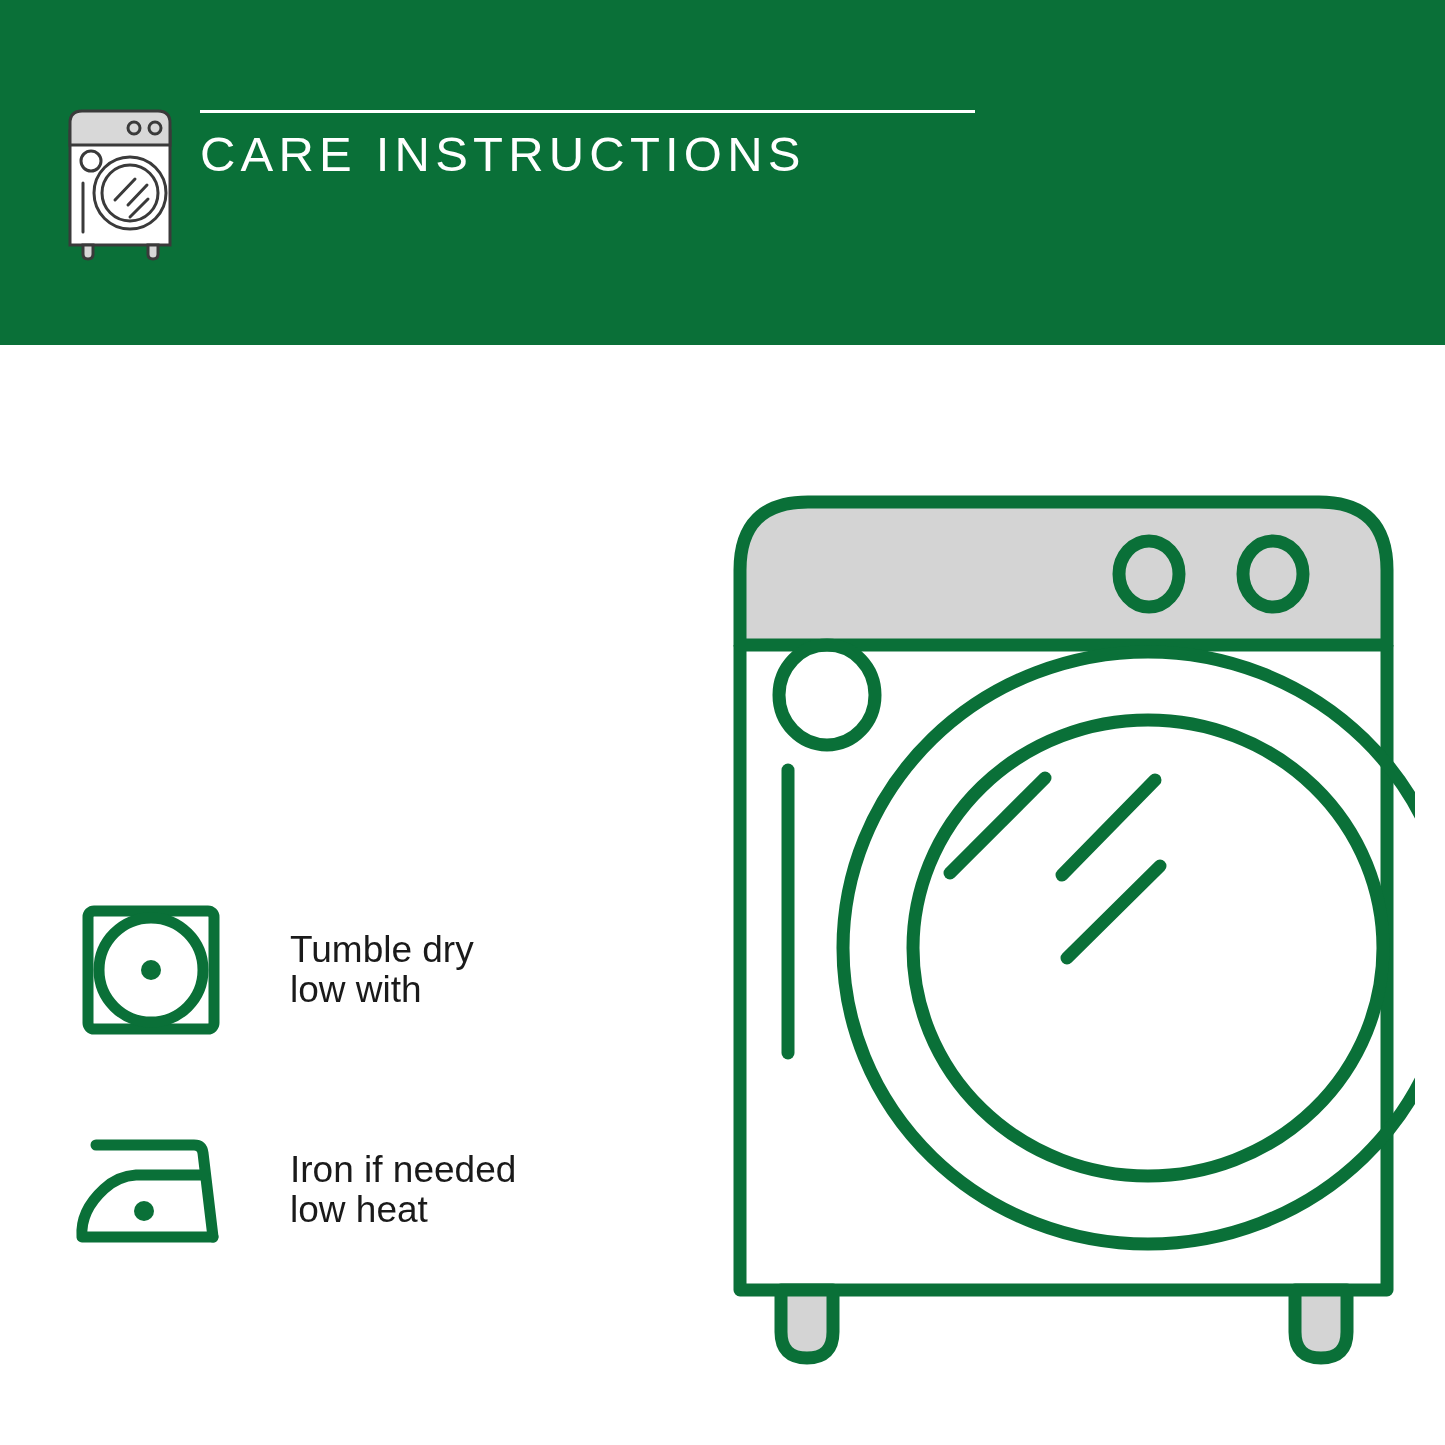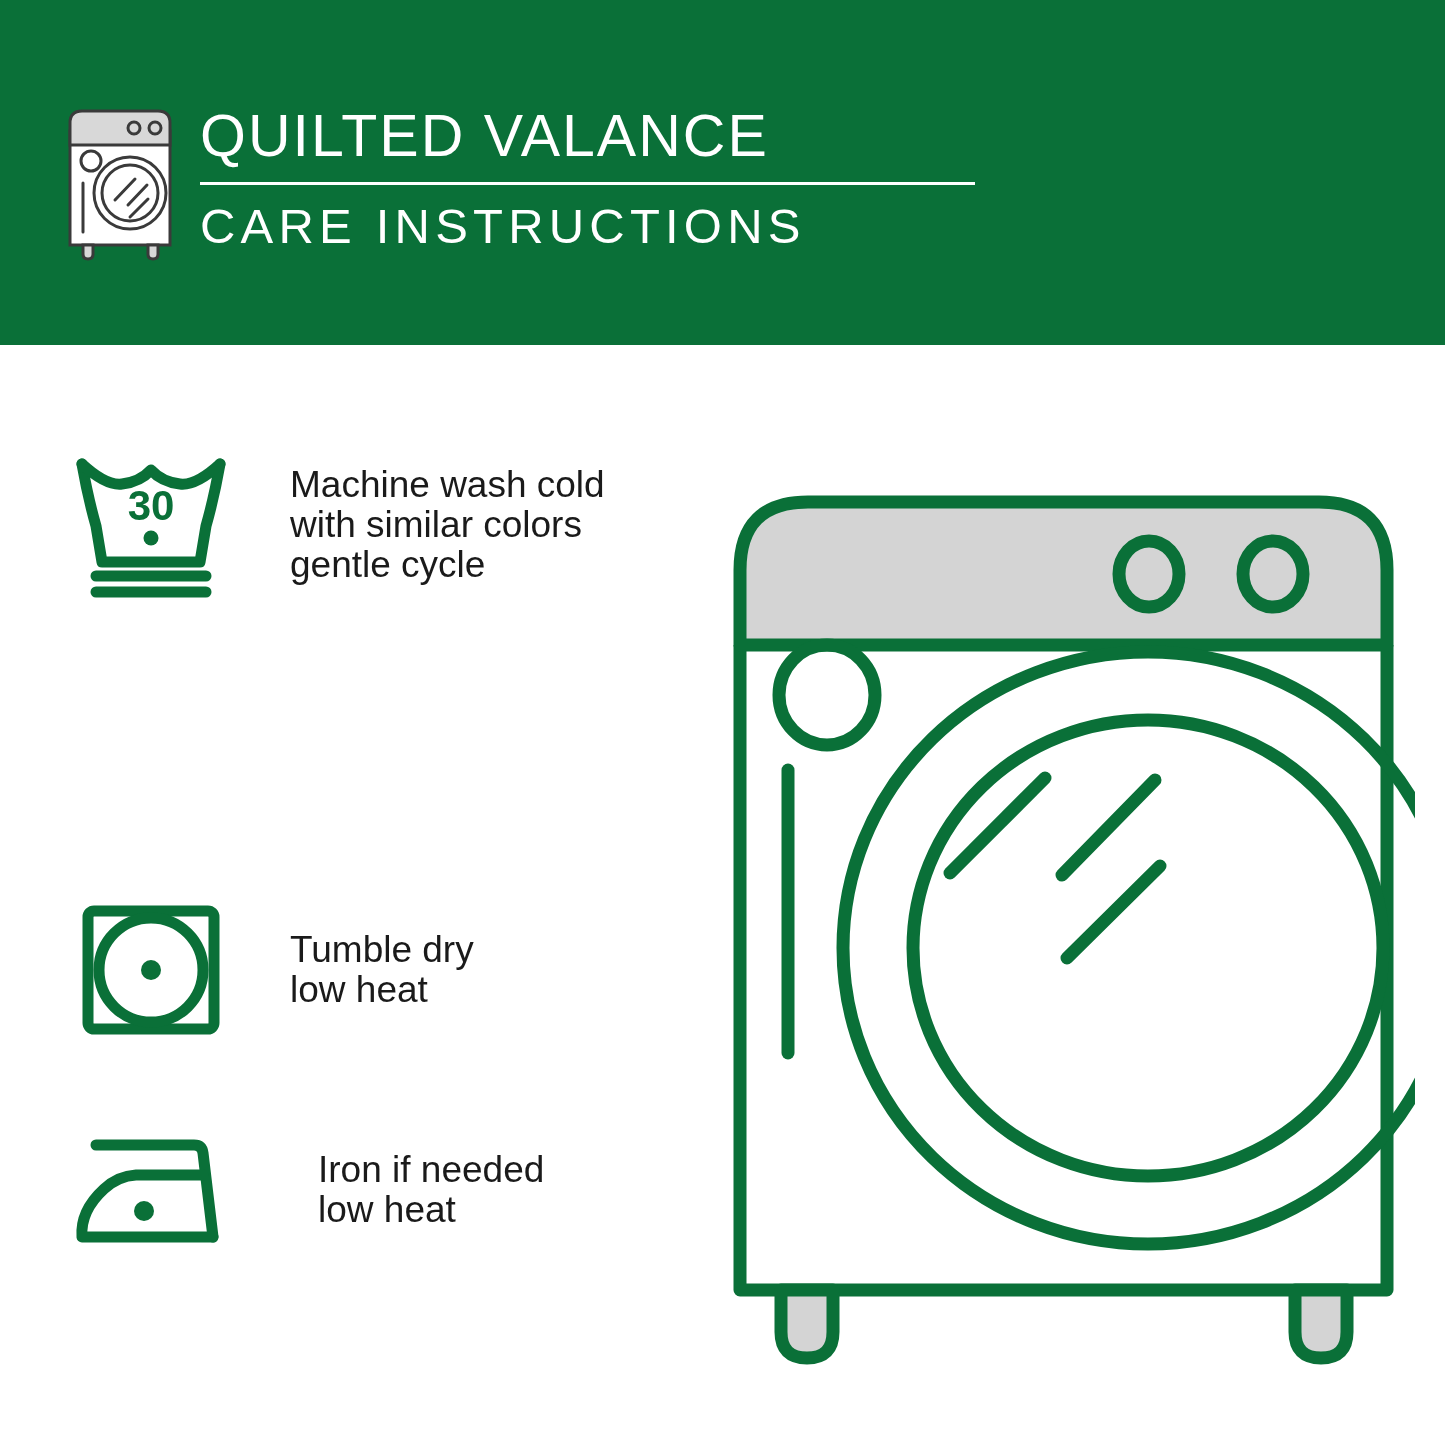--- a/index.html
+++ b/index.html
@@ -150,65 +150,45 @@
         <line x1="53" y1="99" x2="73" y2="78" stroke="#3a3a3a" stroke-width="3" stroke-linecap="round"></line>
         <line x1="66" y1="104" x2="85" y2="84" stroke="#3a3a3a" stroke-width="3" stroke-linecap="round"></line>
         <line x1="68" y1="116" x2="86" y2="98" stroke="#3a3a3a" stroke-width="3" stroke-linecap="round"></line>
 
         <path d="M21 144 L21 153 Q21 158 26 158 Q31 158 31 153 L31 144 Z" fill="#d8d8d8" stroke="#3a3a3a" stroke-width="3"></path>
         <path d="M86 144 L86 153 Q86 158 91 158 Q96 158 96 153 L96 144 Z" fill="#d8d8d8" stroke="#3a3a3a" stroke-width="3"></path>
       </svg>
     </div>
 
     <div id="header-titles">
-      <div id="title-main">QUILTED VALANCE</div>
       <div id="title-divider"></div>
       <div id="title-sub">CARE INSTRUCTIONS</div>
     </div>
 
   </div>
 
   <div id="care-list">
 
-    <div class="care-row" style="top: 80px;">
-      <div class="care-symbol">
-        <svg viewBox="0 0 170 170" xmlns="http://www.w3.org/2000/svg">
-          <g fill="none" stroke="#0a7038" stroke-width="11" stroke-linecap="round" stroke-linejoin="round">
-
-            <path d="M16 24 Q22 58 30 86 L36 122 L134 122 L140 86 Q148 58 154 24"></path>
-            <path d="M16 24 Q40 46 56 44 Q74 42 85 30 Q96 42 114 44 Q130 46 154 24"></path>
-
-            <line x1="30" y1="136" x2="140" y2="136"></line>
-            <line x1="30" y1="152" x2="140" y2="152"></line>
-          </g>
-          <text x="85" y="80" text-anchor="middle" font-family="Liberation Sans, sans-serif" font-size="42" font-weight="bold" fill="#0a7038">30</text>
-          <circle cx="85" cy="98" r="7.5" fill="#0a7038"></circle>
-        </svg>
-      </div>
-      <div class="care-text">Machine wash cold
-with similar colors
-gentle cycle</div>
-    </div>
 
 
     <div class="care-row" style="top: 525px;">
       <div class="care-symbol">
         <svg viewBox="0 0 170 170" xmlns="http://www.w3.org/2000/svg">
           <g fill="none" stroke="#0a7038" stroke-width="11" stroke-linejoin="round">
             <rect x="22" y="26" width="126" height="118" rx="6"></rect>
             <circle cx="85" cy="85" r="52"></circle>
           </g>
           <circle cx="85" cy="85" r="10" fill="#0a7038"></circle>
         </svg>
       </div>
       <div class="care-text">Tumble dry
-low heat</div>
-    </div>
-
-    <div class="care-row" style="top: 745px; gap: 28px;">
+low with</div>
+    </div>
+
+    <div class="care-row" style="top: 745px;">
       <div class="care-symbol">
         <svg viewBox="0 0 170 170" xmlns="http://www.w3.org/2000/svg">
           <g fill="none" stroke="#0a7038" stroke-width="11" stroke-linejoin="round" stroke-linecap="round">
 
             <path d="M30 40 L128 40 Q136 40 137 48 L147 132"></path>
 
             <path d="M147 132 L16 132 Q14 106 38 84 Q52 71 70 70 L137 70"></path>
           </g>
           <circle cx="78" cy="106" r="10" fill="#0a7038"></circle>
         </svg>

